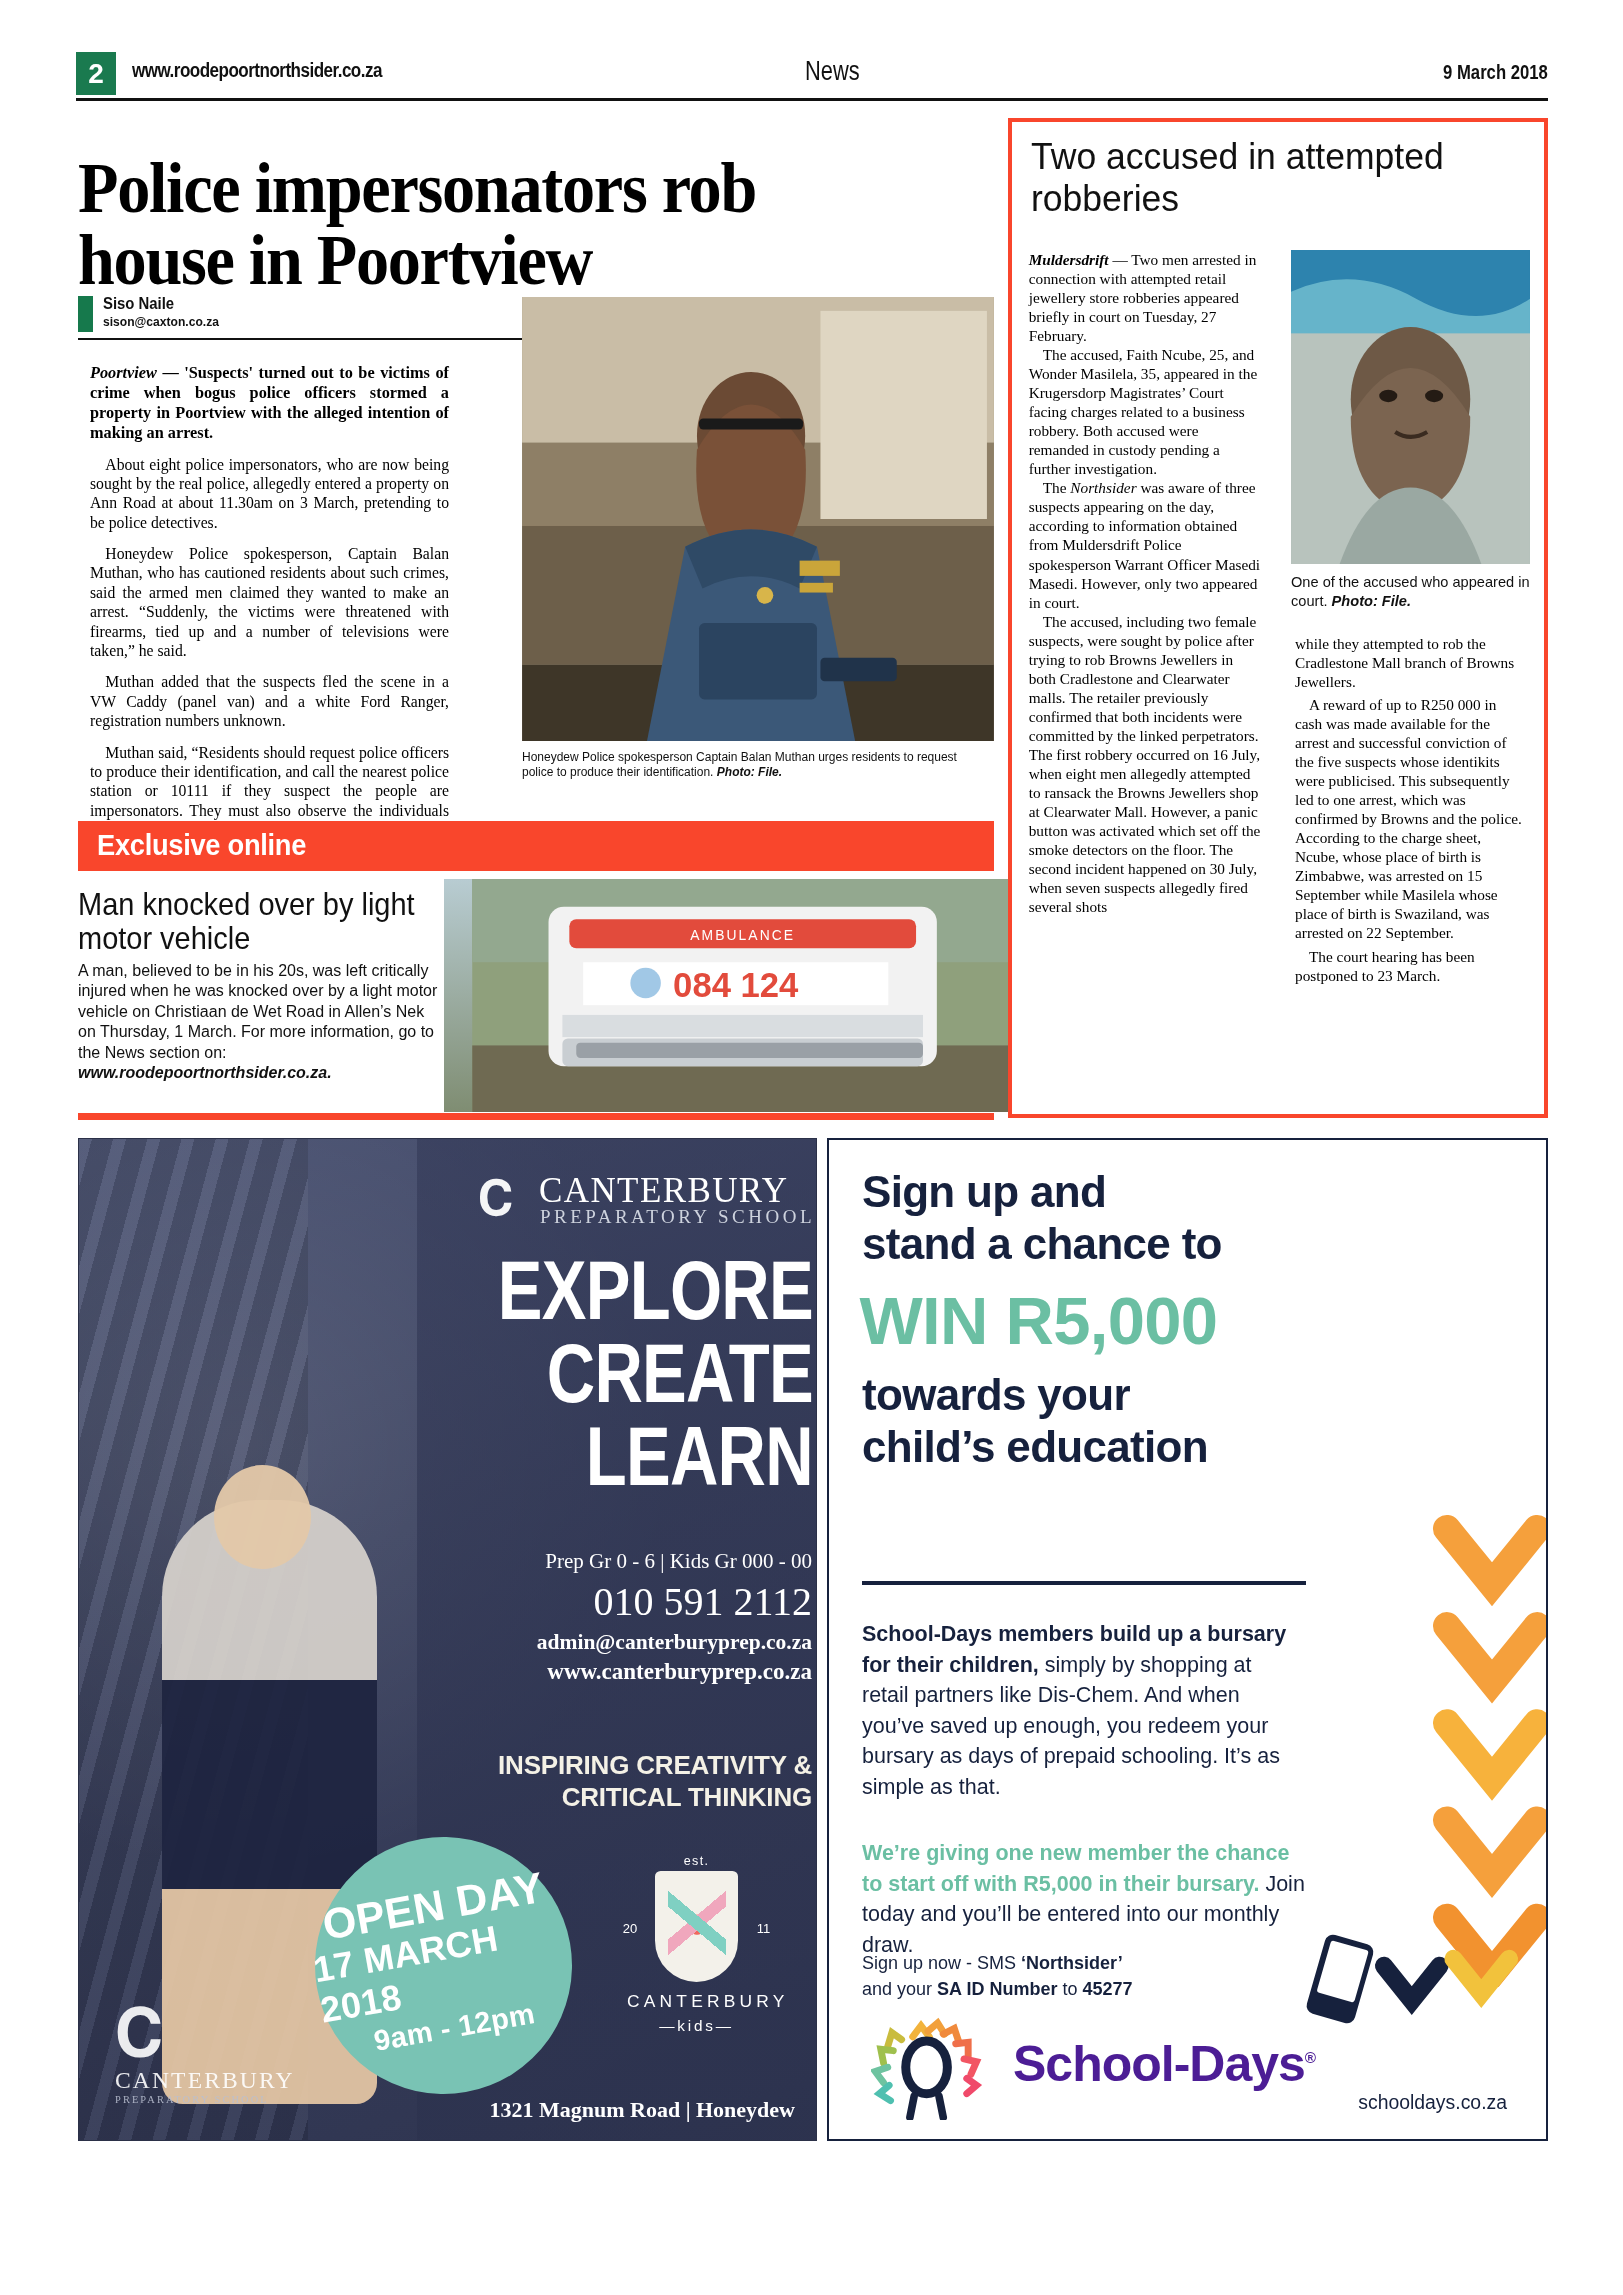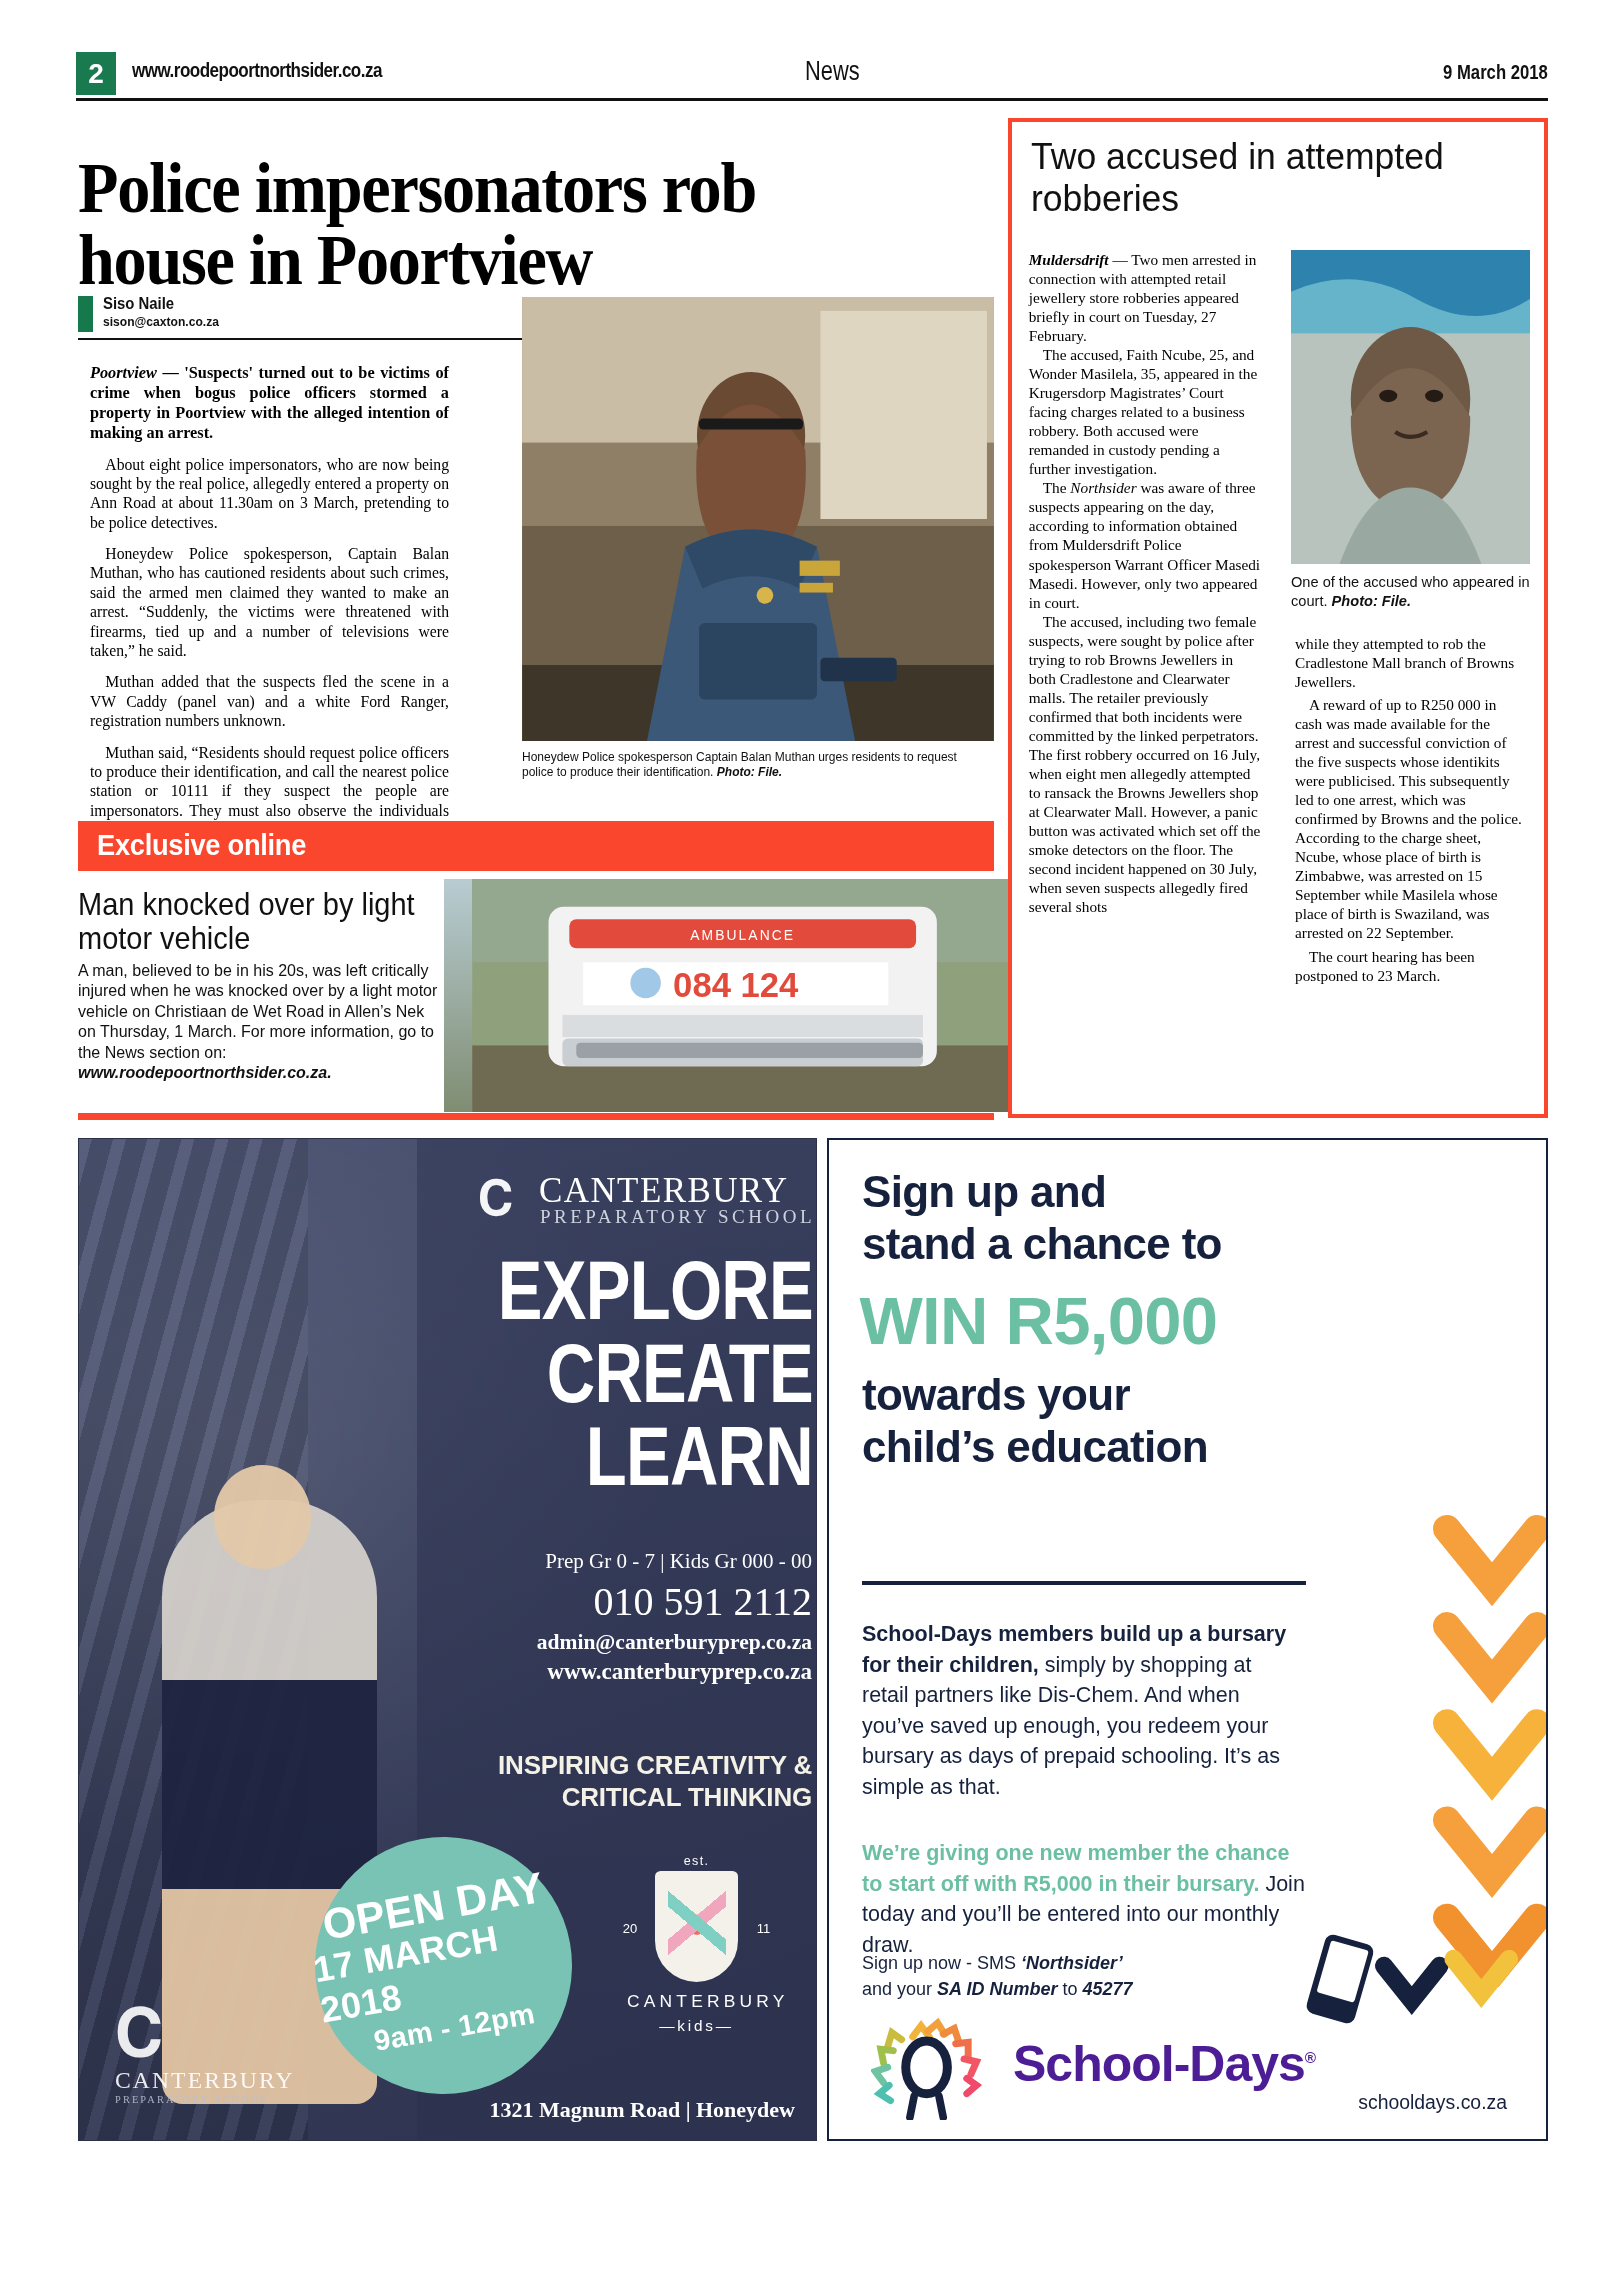--- a/index.html
+++ b/index.html
@@ -156,21 +156,21 @@
     font-weight:700;font-size:44px;line-height:1.18;color:#16213d;letter-spacing:-0.7px;}
   .sd-rule{position:absolute;left:33px;top:441px;width:444px;height:4.2px;background:#16213d;}
   .sd-p1{position:absolute;left:33px;top:479px;width:436px;font-family:"Liberation Sans",sans-serif;
     font-size:21.5px;line-height:1.42;color:#16213d;}
   .sd-p1 b{font-weight:700;}
   .sd-p2{position:absolute;left:33px;top:698px;width:444px;font-family:"Liberation Sans",sans-serif;
     font-size:21.5px;line-height:1.42;color:#16213d;}
   .sd-p2 b{font-weight:700;color:#6bbfa3;}
   .sd-sms{position:absolute;left:33px;top:811px;width:389px;font-family:"Liberation Sans",sans-serif;
     font-size:18px;line-height:1.42;color:#16213d;}
-  .sd-sms b{font-weight:700;font-style:italic;}
+  .sd-sms b{font-weight:700;}
   .sd-phone{position:absolute;left:486px;top:798px;width:50px;height:82px;border-radius:8.3px;
     background:#16213d;transform:rotate(16deg);}
   .sd-phone::after{content:"SMS";position:absolute;left:7px;top:30.5px;color:#fff;font-size:11.8px;
     font-family:"Liberation Sans",sans-serif;transform:rotate(-16deg);}
   .sd-phone i{position:absolute;left:5.6px;top:5.6px;width:39px;height:54px;background:#fff;border-radius:2.8px;}
   .sd-logo{position:absolute;left:42px;top:876px;width:125px;height:104px;}
   .sd-name{position:absolute;left:184px;top:895px;font-family:"Liberation Sans",sans-serif;
     font-weight:700;font-size:50px;color:#4c1d95;letter-spacing:-1px;}
   .sd-name sup{font-size:15.3px;vertical-align:super;}
   .sd-url{position:absolute;right:39px;bottom:25px;font-family:"Liberation Sans",sans-serif;
@@ -304,21 +304,21 @@
       <div class="cant-logo-sub">PREPARATORY SCHOOL</div>
     </div>
 
     <div class="cant-words">
       <div>EXPLORE</div>
       <div>CREATE</div>
       <div>LEARN</div>
     </div>
 
     <div class="cant-meta">
-      <div class="cant-grade">Prep Gr 0 - 7 | Kids Gr 000 - 00</div>
+      <div class="cant-grade">Prep Gr 0 - 6 | Kids Gr 000 - 00</div>
       <div class="cant-phone">010 591 2112</div>
       <div class="cant-email">admin@canterburyprep.co.za</div>
       <div class="cant-web">www.canterburyprep.co.za</div>
     </div>
 
     <div class="cant-tag">INSPIRING CREATIVITY &amp; CRITICAL THINKING</div>
 
     <div class="openday">
       <div class="od1">OPEN DAY</div>
       <div class="od2">17 MARCH 2018</div>

